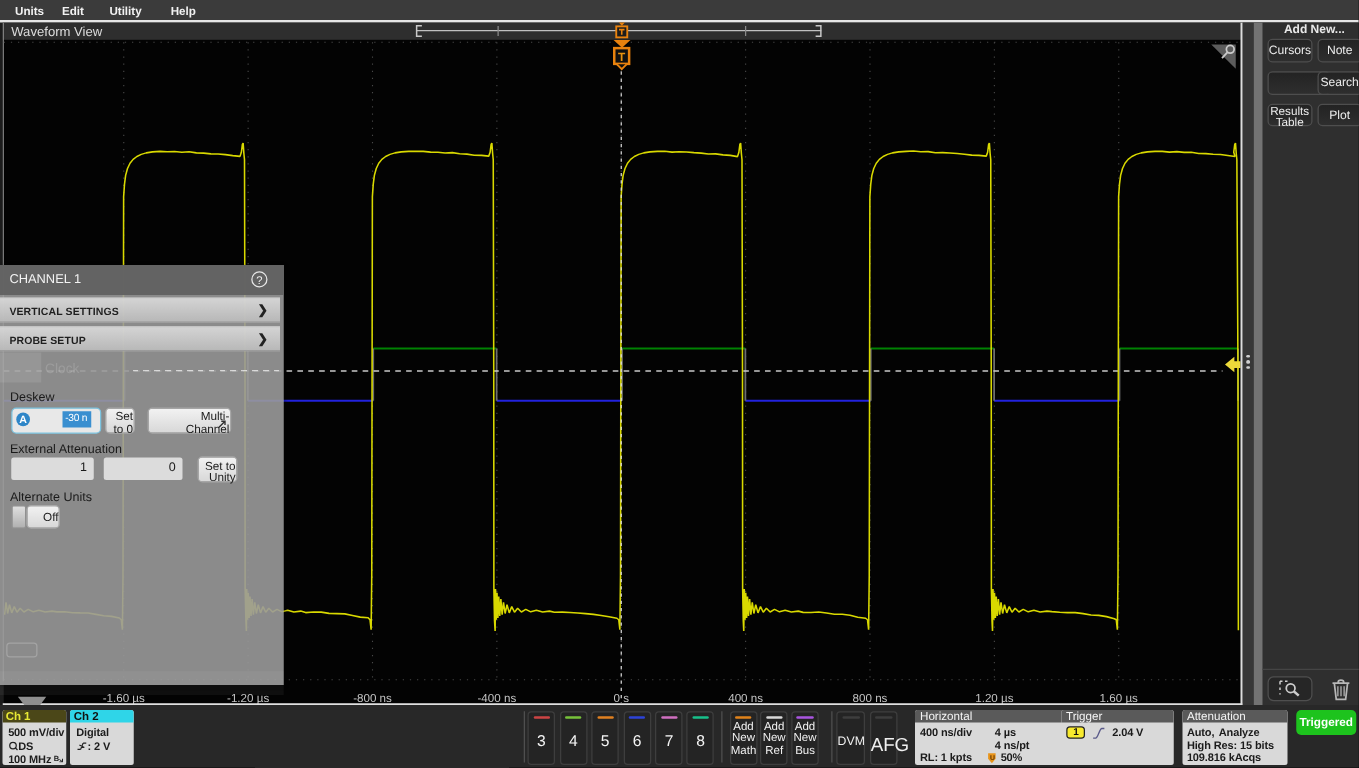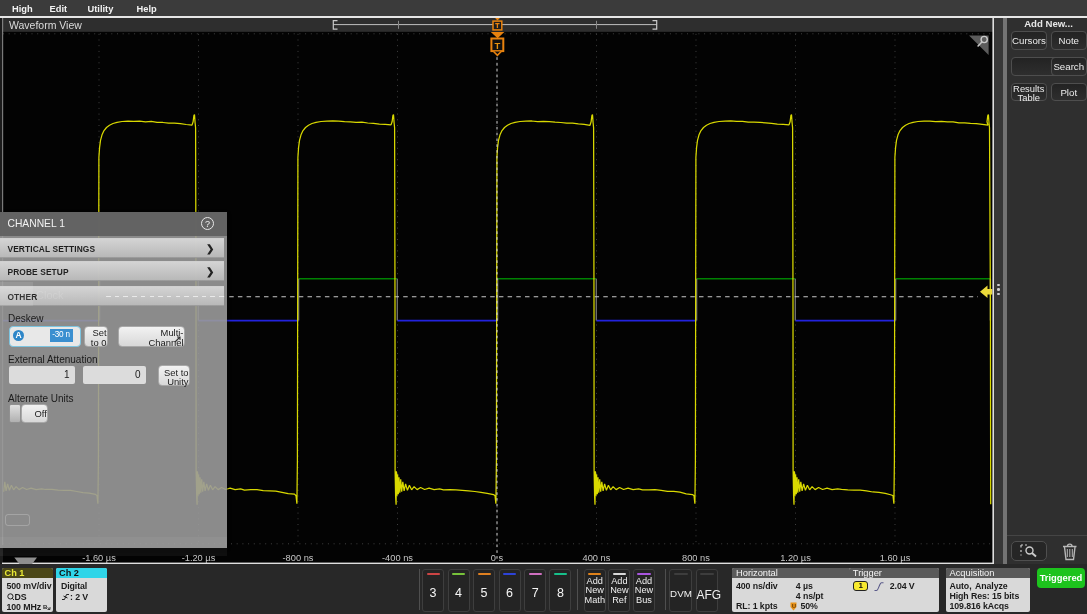--- a/index.html
+++ b/index.html
@@ -18,34 +18,34 @@
 .cline { width:13px; height:2px; margin:3.5px auto 0 auto; border-radius:1px; }
 .nnum { text-align:center; color:#f5f5f5; font-size:12.5px; margin-top:11px; }
 .panel { top:4px; height:43.8px; background:#d9d9d9; border-radius:2px; overflow:hidden; }
 .phead { height:10.4px; background:#5a5a5a; color:#f5f5f5; font-size:9.3px; padding-left:4px; line-height:10.4px; }
 .pbody { position:relative; height:33.4px; font-size:8.8px; font-weight:bold; color:#1b1b1b; letter-spacing:-0.1px; white-space:nowrap; }
 .btxt { font-size:8.8px; font-weight:bold; color:#1c1c1c; letter-spacing:-0.1px; white-space:nowrap; }
 </style></head><body>
 <div id="root">
 
 <div class="abs" style="left:0;top:0;width:1087px;height:16.4px;background:#3b3b3b;color:#f2f2f2;font-size:9.3px;font-weight:bold;">
-  <span class="abs" style="left:12px;top:3.5px;">High</span>
+  <span class="abs" style="left:12px;top:3.5px;">Units</span>
   <span class="abs" style="left:49.5px;top:3.5px;">Edit</span>
   <span class="abs" style="left:87.5px;top:3.5px;">Utility</span>
   <span class="abs" style="left:136.5px;top:3.5px;">Help</span>
 </div>
 <div class="abs" style="left:0;top:16.4px;width:1087px;height:1.4px;background:#e6e6e6;"></div>
 
 <div class="abs" style="left:994px;top:17.7px;width:8.5px;height:546.3px;background:#373737;">
   <div class="abs" style="left:3.4px;top:266px;width:2.6px;height:2.6px;border-radius:50%;background:#cfcfcf;"></div>
   <div class="abs" style="left:3.4px;top:270.6px;width:2.6px;height:2.6px;border-radius:50%;background:#cfcfcf;"></div>
   <div class="abs" style="left:3.4px;top:275.2px;width:2.6px;height:2.6px;border-radius:50%;background:#cfcfcf;"></div>
 </div>
 
-<div class="abs" style="left:1002.5px;top:17.7px;width:84.5px;height:546.3px;background:#2f2f2f;border-left:4px solid #737373;color:#e8e8e8;">
+<div class="abs" style="left:1002.5px;top:17.7px;width:84.5px;height:546.3px;background:#2f2f2f;border-left:7px solid #737373;color:#e8e8e8;">
   <div class="abs" style="left:0;top:0.5px;width:84px;text-align:center;font-size:9.6px;font-weight:bold;">Add New...</div>
   <div class="abs rbtn" style="left:4.5px;top:13.5px;">Cursors</div>
   <div class="abs rbtn" style="left:44.5px;top:13.5px;">Note</div>
   <div class="abs rbtn" style="left:4.5px;top:39.5px;padding-left:48px;">Measure</div>
   <div class="abs rbtn" style="left:44.5px;top:39.5px;">Search</div>
   <div class="abs rbtn" style="left:4.5px;top:65.3px;line-height:8.6px;padding-top:1px;font-size:9.4px;">Results<br>Table</div>
   <div class="abs rbtn" style="left:44.5px;top:65.3px;">Plot</div>
   <div class="abs" style="left:0px;top:517.3px;width:84.5px;height:1px;background:#454545;"></div>
   <div class="abs" style="left:4.5px;top:523.3px;width:36px;height:20px;border:1.5px solid #4f4f4f;border-radius:5px;background:#262626;">
     <svg width="33" height="17" viewBox="0 0 33 17">
@@ -105,21 +105,20 @@
 <rect x="23.3" y="565.8" width="4.6" height="2.2" fill="#8f8f8f"></rect>
 </svg>
 
 <div class="abs" style="left:0;top:212.2px;width:226.5px;height:336px;background:rgba(154,154,154,0.9);box-shadow:1px 1px 3px rgba(0,0,0,0.4);color:#1a1a1a;">
   <div class="abs" style="left:0;top:0;width:226.5px;height:23.4px;background:rgba(97,97,97,0.95);color:#f2f2f2;">
     <span class="abs" style="left:7.5px;top:5.5px;font-size:10.3px;">CHANNEL 1</span>
     <span class="abs" style="left:201px;top:4.5px;width:13px;height:13px;border:1.4px solid #e8e8e8;border-radius:50%;font-size:9px;text-align:center;line-height:12px;color:#f0f0f0;">?</span>
   </div>
   <div class="abs prow" style="top:25.4px;">VERTICAL SETTINGS<span class="chev">❯</span></div>
   <div class="abs prow" style="top:49px;">PROBE SETUP<span class="chev">❯</span></div>
-  <div class="abs prow" style="top:73.8px;">OTHER</div>
   <div class="abs" style="left:106px;top:83.7px;width:117.5px;height:1.1px;background:repeating-linear-gradient(90deg,rgba(252,252,252,0.65) 0 4.5px,rgba(252,252,252,0) 4.5px 8.7px);"></div>
   <div class="abs" style="left:0;top:70px;width:33px;height:24px;background:rgba(255,255,255,0.10);"></div>
   <div class="abs" style="left:36px;top:77px;font-size:11px;color:rgba(255,255,255,0.15);">Clock</div>
   <div class="abs" style="left:5px;top:302px;width:25px;height:12px;border:1px solid rgba(255,255,255,0.22);border-radius:3px;"></div>
   <div class="abs" style="left:0px;top:325px;width:226.5px;height:19px;background:rgba(255,255,255,0.05);"></div>
 
   <div class="abs" style="left:8px;top:101px;font-size:10px;">Deskew</div>
   <div class="abs" style="left:8.5px;top:113.5px;width:72px;height:21px;background:#e8e8e8;border:1.8px solid #7cc4e0;border-radius:4px;">
     <div class="abs" style="left:3.5px;top:3px;width:11px;height:11px;border-radius:50%;background:#2e86c8;color:#fff;font-size:8.5px;font-weight:bold;text-align:center;line-height:11px;">A</div>
     <div class="abs" style="left:40px;top:2.7px;width:23px;height:12.3px;background:#3a8fd0;color:#fff;font-size:8.2px;text-align:center;line-height:12.3px;letter-spacing:-0.2px;">-30 n</div>
@@ -197,21 +196,21 @@
 <div class="abs nbtn" style="left:632.7px;width:22.7px;">
         <div class="cline" style="background:#a955e0;width:13.7px;"></div>
         <div style="margin-top:1.5px;text-align:center;font-size:9.2px;line-height:9.6px;color:#f0f0f0;">Add<br>New<br>Bus</div>
       </div>
 <div class="abs nbtn" style="left:669.1px;width:23px;">
         <div class="cline" style="background:#3d3d3d;width:14px;"></div>
         <div style="margin-top:13px;text-align:center;font-size:9.8px;color:#f0f0f0;">DVM</div>
       </div>
 <div class="abs nbtn" style="left:695.5px;width:22.5px;">
         <div class="cline" style="background:#3d3d3d;width:13.5px;"></div>
-        <div style="margin-top:13px;text-align:center;font-size:12px;color:#f0f0f0;">AFG</div>
+        <div style="margin-top:13px;text-align:center;font-size:15px;color:#f0f0f0;">AFG</div>
       </div>
   <div class="abs panel" style="left:732px;width:124px;">
     <div class="phead">Horizontal</div>
     <div class="pbody">
       <div class="abs" style="left:4px;top:2.6px;">400 ns/div</div>
           <div class="abs" style="left:63.8px;top:2.6px;">4 µs</div>
       <div class="abs" style="left:4px;top:12.8px;margin-top:44px;">SR: 250 MS/s</div>
           <div class="abs" style="left:63.8px;top:12.8px;">4 ns/pt</div>
       <div class="abs" style="left:4px;top:23px;">RL: 1 kpts</div>
       <svg class="abs" style="left:58px;top:23.5px" width="7" height="9" viewBox="0 0 7 9">
@@ -225,21 +224,21 @@
     <div class="phead">Trigger</div>
     <div class="pbody">
       <div class="abs" style="left:4.6px;top:3px;width:14.6px;height:10px;background:#f8ea2e;border:1.2px solid #222222;border-radius:3px;color:#111;font-size:8px;font-weight:bold;text-align:center;line-height:8.2px;">1</div>
       <svg class="abs" style="left:24px;top:2.8px" width="12" height="11" viewBox="0 0 12 11">
             <path d="M1.5,9.5 H3.5 M3.5,9.5 C5.5,9.5 6.5,1.8 8.5,1.8 M8.5,1.8 H10.5" stroke="#5a5a8a" stroke-width="1.1" fill="none"></path>
           </svg>
       <div class="abs" style="left:41px;top:2.8px;">2.04 V</div>
     </div>
   </div>
   <div class="abs panel" style="left:945.5px;width:84.8px;">
-    <div class="phead">Acquisition</div>
+    <div class="phead">Attenuation</div>
     <div class="pbody">
       <div class="abs" style="left:4px;top:2.6px;">Auto,</div>
           <div class="abs" style="left:29.5px;top:2.6px;">Analyze</div>
       <div class="abs" style="left:4px;top:12.8px;">High Res: 15 bits</div>
       <div class="abs" style="left:4px;top:23px;">109.816 kAcqs</div>
     </div>
   </div>
   <div class="abs" style="left:1037.3px;top:4px;width:47.4px;height:20.3px;background:#1dc31d;border-radius:4px;color:#fff;font-size:9.4px;font-weight:bold;text-align:center;line-height:20.3px;">Triggered</div>
 </div>
 

